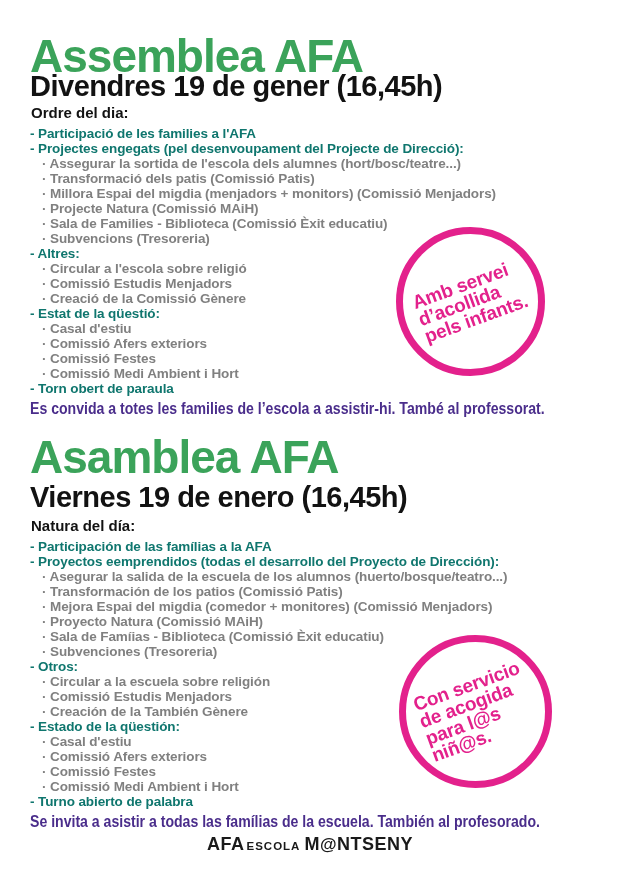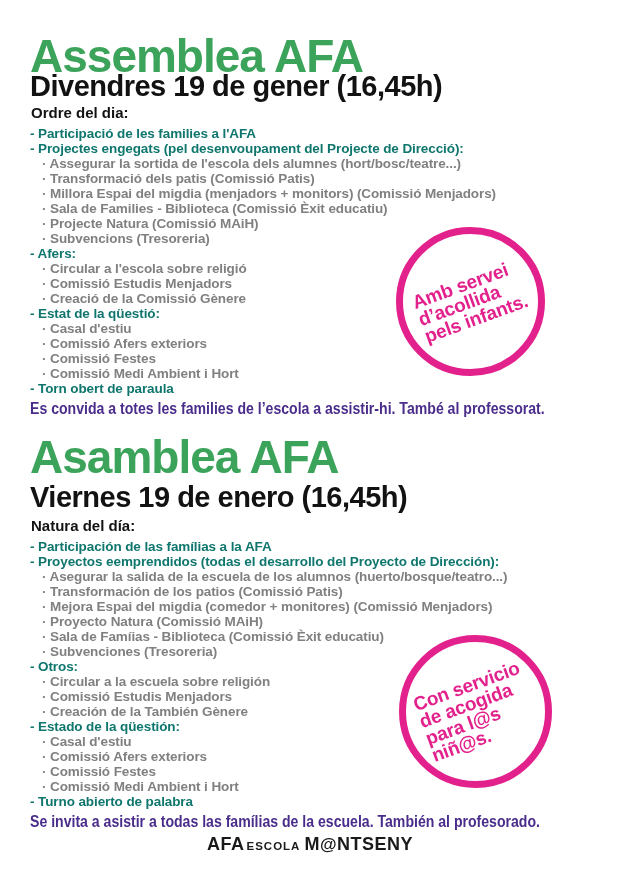--- a/index.html
+++ b/index.html
@@ -75,24 +75,24 @@
   <div id="t1" class="abs sec-title">Assemblea AFA</div>
   <div id="s1" class="abs sec-subtitle">Divendres 19 de gener (16,45h)</div>
   <div id="h1x" class="abs agenda-heading">Ordre del dia:</div>
   <div id="l1" class="abs agenda">
 
   <div class="agenda-item lv1">- Participació de les families a l'AFA</div>
       <div class="agenda-item lv1">- Projectes engegats (pel desenvoupament del Projecte de Direcció):</div>
       <div class="agenda-item lv2">· Assegurar la sortida de l'escola dels alumnes (hort/bosc/teatre...)</div>
       <div class="agenda-item lv2">· Transformació dels patis (Comissió Patis)</div>
       <div class="agenda-item lv2">· Millora Espai del migdia (menjadors + monitors) (Comissió Menjadors)</div>
+      <div class="agenda-item lv2">· Projecte Natura (Comissió MAiH)</div>
       <div class="agenda-item lv2">· Sala de Families - Biblioteca (Comissió Èxit educatiu)</div>
-      <div class="agenda-item lv2">· Projecte Natura (Comissió MAiH)</div>
       <div class="agenda-item lv2">· Subvencions (Tresoreria)</div>
-      <div class="agenda-item lv1">- Afers:</div>
+      <div class="agenda-item lv1">- Altres:</div>
       <div class="agenda-item lv2">· Circular a l'escola sobre religió</div>
       <div class="agenda-item lv2">· Comissió Estudis Menjadors</div>
       <div class="agenda-item lv2">· Creació de la Comissió Gènere</div>
       <div class="agenda-item lv1">- Estat de la qüestió:</div>
       <div class="agenda-item lv2">· Casal d'estiu</div>
       <div class="agenda-item lv2">· Comissió Afers exteriors</div>
       <div class="agenda-item lv2">· Comissió Festes</div>
       <div class="agenda-item lv2">· Comissió Medi Ambient i Hort</div>
       <div class="agenda-item lv1">- Torn obert de paraula</div>
     </div>

